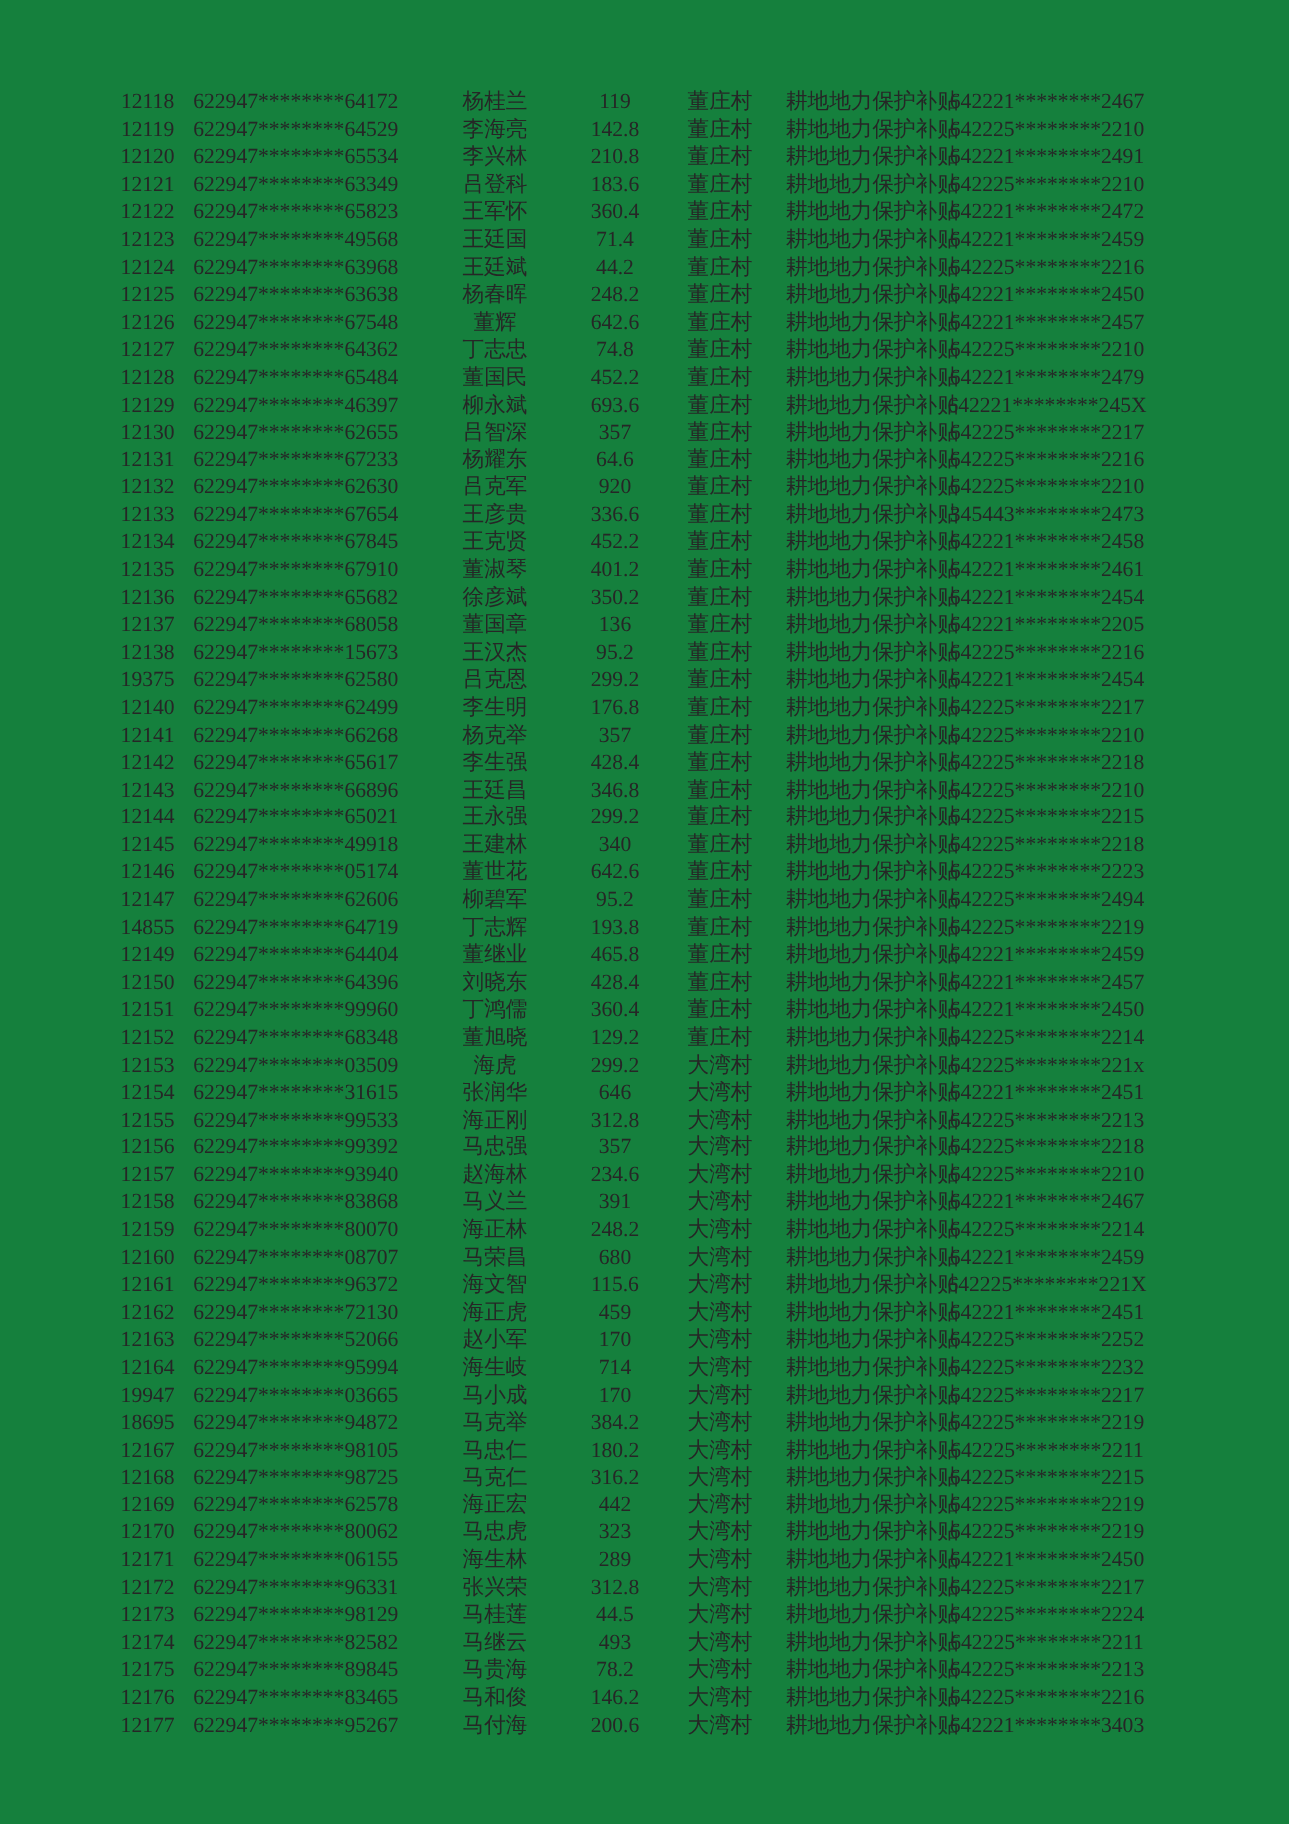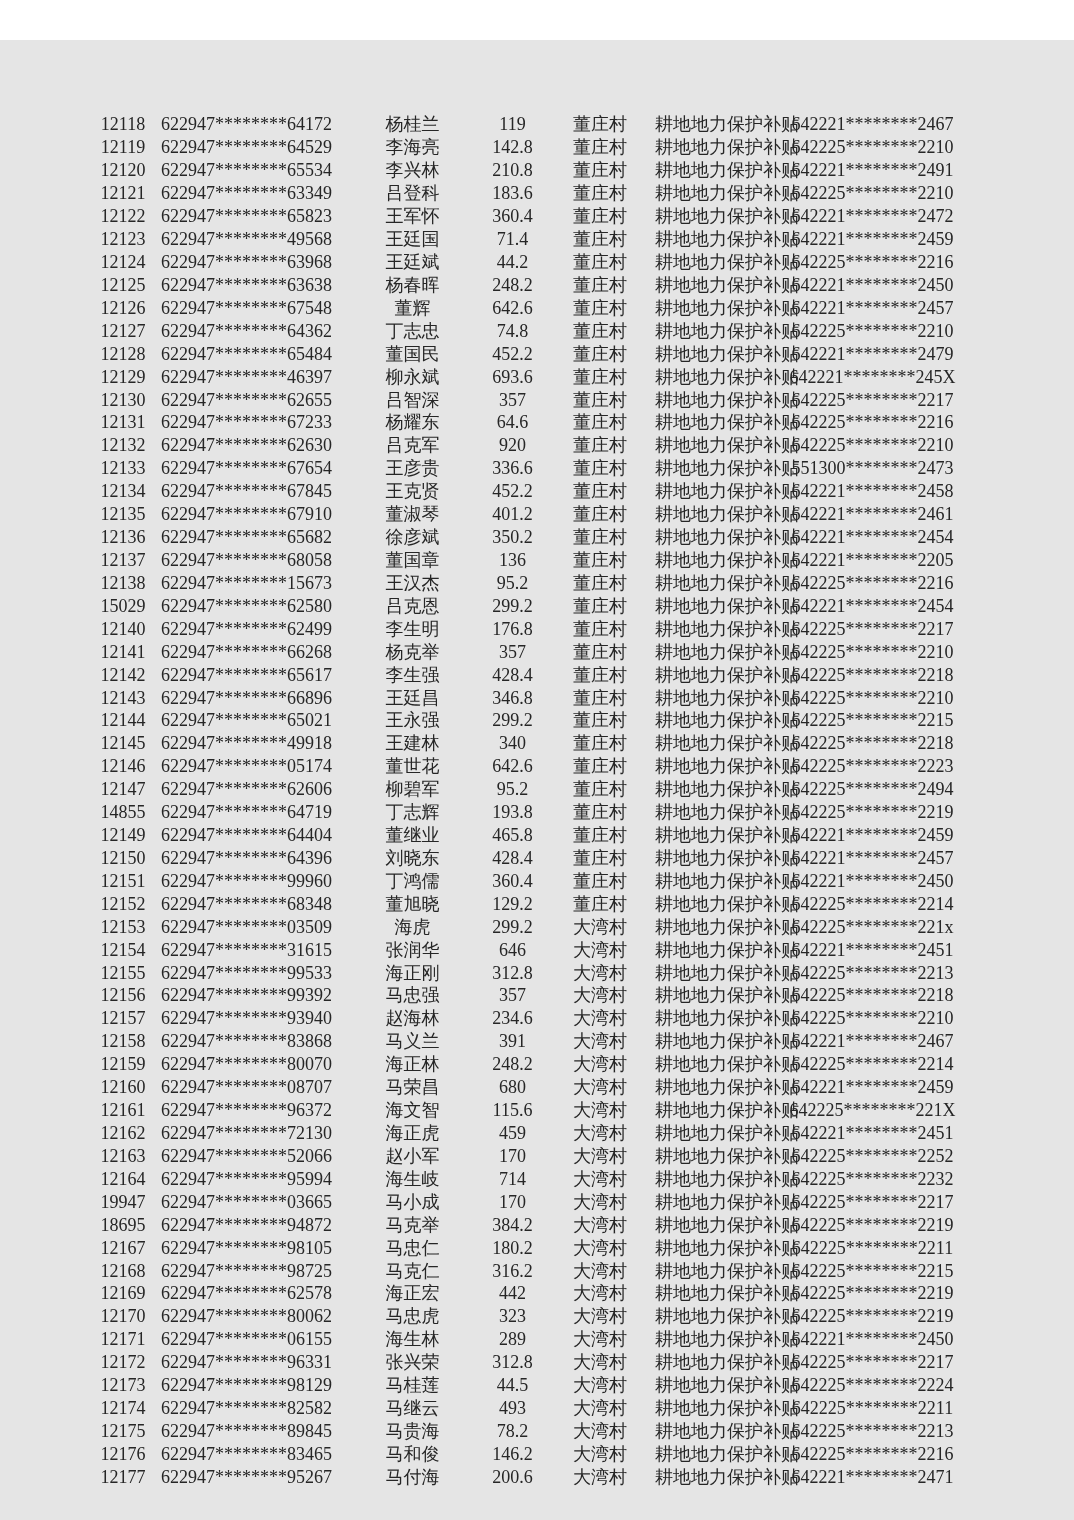--- a/index.html
+++ b/index.html
@@ -8,22 +8,21 @@
     height: 1520px;
     background: #ffffff;
     font-family: "Liberation Serif", "DejaVu Serif", serif;
     color: #262626;
     position: relative;
     overflow: hidden;
   }
   .page {
     position: absolute;
     inset: 0;
-    background: #e5e5e5;
-    margin-top: 40px;
+    background: #15803d;
   }
   .table {
     position: absolute;
     left: 98px;
     top: 73px;
   }
   .row {
     display: grid;
     grid-template-columns: 50px 197px 135px 65px 110px 130px 175px;
     height: 22.93px;
@@ -177,21 +176,21 @@
         <div class="cell c5">耕地地力保护补贴</div>
         <div class="cell c6">642225********2210</div>
       </div>
       <div class="row">
         <div class="cell c0">12133</div>
         <div class="cell c1">622947********67654</div>
         <div class="cell c2">王彦贵</div>
         <div class="cell c3">336.6</div>
         <div class="cell c4">董庄村</div>
         <div class="cell c5">耕地地力保护补贴</div>
-        <div class="cell c6">551300********2473</div>
+        <div class="cell c6">345443********2473</div>
       </div>
       <div class="row">
         <div class="cell c0">12134</div>
         <div class="cell c1">622947********67845</div>
         <div class="cell c2">王克贤</div>
         <div class="cell c3">452.2</div>
         <div class="cell c4">董庄村</div>
         <div class="cell c5">耕地地力保护补贴</div>
         <div class="cell c6">642221********2458</div>
       </div>
@@ -225,21 +224,21 @@
       <div class="row">
         <div class="cell c0">12138</div>
         <div class="cell c1">622947********15673</div>
         <div class="cell c2">王汉杰</div>
         <div class="cell c3">95.2</div>
         <div class="cell c4">董庄村</div>
         <div class="cell c5">耕地地力保护补贴</div>
         <div class="cell c6">642225********2216</div>
       </div>
       <div class="row">
-        <div class="cell c0">15029</div>
+        <div class="cell c0">19375</div>
         <div class="cell c1">622947********62580</div>
         <div class="cell c2">吕克恩</div>
         <div class="cell c3">299.2</div>
         <div class="cell c4">董庄村</div>
         <div class="cell c5">耕地地力保护补贴</div>
         <div class="cell c6">642221********2454</div>
       </div>
       <div class="row">
         <div class="cell c0">12140</div>
         <div class="cell c1">622947********62499</div>
@@ -573,16 +572,16 @@
         <div class="cell c5">耕地地力保护补贴</div>
         <div class="cell c6">642225********2216</div>
       </div>
       <div class="row">
         <div class="cell c0">12177</div>
         <div class="cell c1">622947********95267</div>
         <div class="cell c2">马付海</div>
         <div class="cell c3">200.6</div>
         <div class="cell c4">大湾村</div>
         <div class="cell c5">耕地地力保护补贴</div>
-        <div class="cell c6">642221********2471</div>
+        <div class="cell c6">642221********3403</div>
       </div>
     </div>
 </div>
 
 </body></html>

